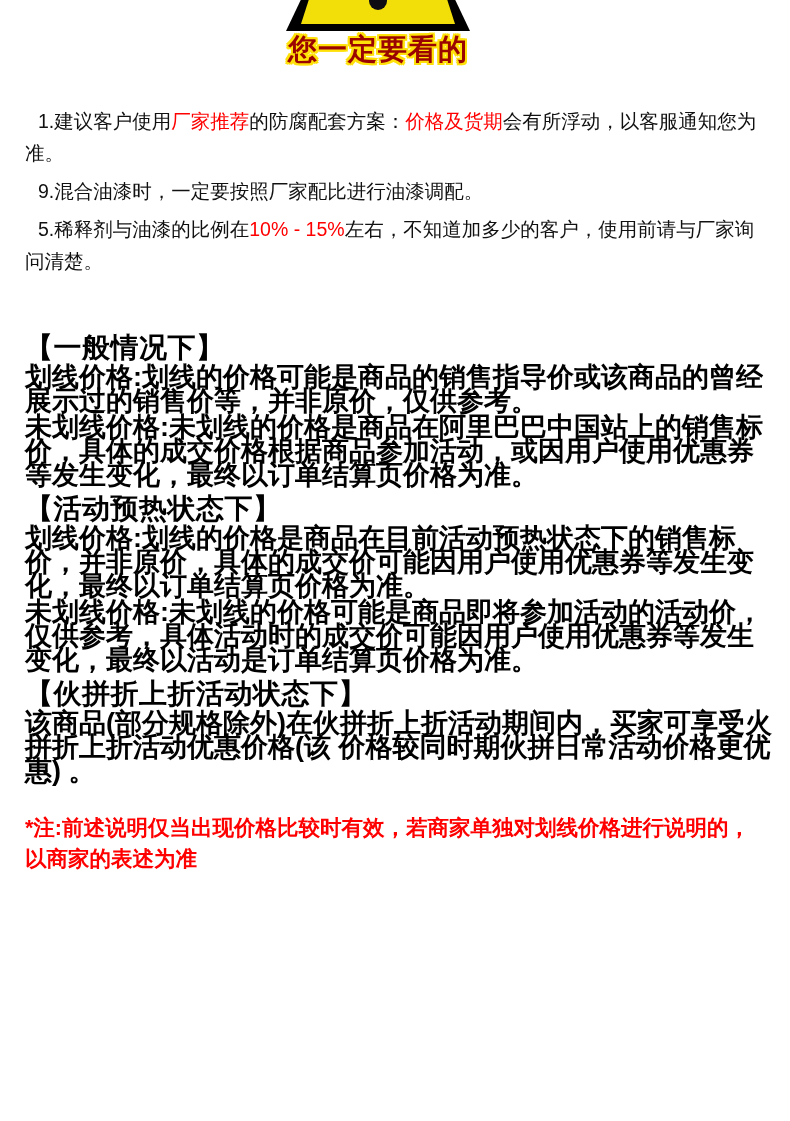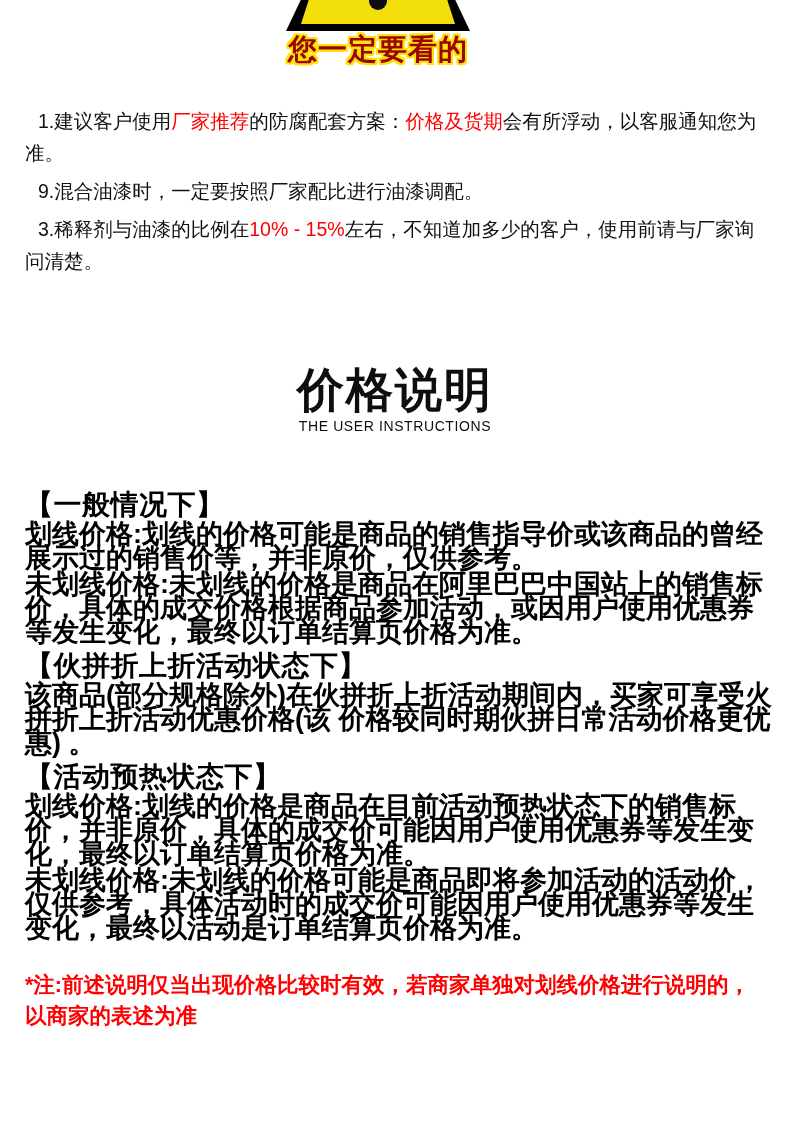--- a/index.html
+++ b/index.html
@@ -62,44 +62,40 @@
       <div class="tri-outer"></div>
       <div class="tri-inner"></div>
       <div class="tri-dot"></div>
     </div>
     <div class="warning-title">您一定要看的</div>
   </header>
 
   <section class="notice">
     <p><span>1.建议客户使用</span><span class="red">厂家推荐</span><span>的防腐配套方案：</span><span class="red">价格及货期</span><span>会有所浮动，以客服通知您为准。</span></p>
     <p><span>9.混合油漆时，一定要按照厂家配比进行油漆调配。</span></p>
-    <p><span>3.稀释剂与油漆的比例在</span><span class="red">10% - 15%</span><span>左右，不知道加多少的客户，使用前请与厂家询问清楚。</span></p>
+    <p><span>5.稀释剂与油漆的比例在</span><span class="red">10% - 15%</span><span>左右，不知道加多少的客户，使用前请与厂家询问清楚。</span></p>
   </section>
 
   <section>
-    <div class="price-head">
-      <h1 class="price-title">价格说明</h1>
-      <div class="price-subtitle">THE USER INSTRUCTIONS</div>
-    </div>
 
     <div class="sections">
       <div class="sec">
         <h2 class="sec-header">【一般情况下】</h2>
         <p>划线价格:划线的价格可能是商品的销售指导价或该商品的曾经展示过的销售价等，并非原价，仅供参考。</p>
         <p>未划线价格:未划线的价格是商品在阿里巴巴中国站上的销售标价，具体的成交价格根据商品参加活动，或因用户使用优惠券等发生变化，最终以订单结算页价格为准。</p>
       </div>
 
       <div class="sec">
-        <h2 class="sec-header">【伙拼折上折活动状态下】</h2>
-        <p>该商品(部分规格除外)在伙拼折上折活动期间内，买家可享受火拼折上折活动优惠价格(该 价格较同时期伙拼日常活动价格更优惠) 。</p>
+        <h2 class="sec-header">【活动预热状态下】</h2>
+        <p>划线价格:划线的价格是商品在目前活动预热状态下的销售标价，并非原价，具体的成交价可能因用户使用优惠券等发生变化，最终以订单结算页价格为准。</p>
+        <p>未划线价格:未划线的价格可能是商品即将参加活动的活动价，仅供参考，具体活动时的成交价可能因用户使用优惠券等发生变化，最终以活动是订单结算页价格为准。</p>
       </div>
 
       <div class="sec">
-        <h2 class="sec-header">【活动预热状态下】</h2>
-        <p>划线价格:划线的价格是商品在目前活动预热状态下的销售标价，并非原价，具体的成交价可能因用户使用优惠券等发生变化，最终以订单结算页价格为准。</p>
-        <p>未划线价格:未划线的价格可能是商品即将参加活动的活动价，仅供参考，具体活动时的成交价可能因用户使用优惠券等发生变化，最终以活动是订单结算页价格为准。</p>
+        <h2 class="sec-header">【伙拼折上折活动状态下】</h2>
+        <p>该商品(部分规格除外)在伙拼折上折活动期间内，买家可享受火拼折上折活动优惠价格(该 价格较同时期伙拼日常活动价格更优惠) 。</p>
       </div>
     </div>
 
     <p class="note">*注:前述说明仅当出现价格比较时有效，若商家单独对划线价格进行说明的，以商家的表述为准</p>
   </section>
 
 </div>
 
 </body></html>

